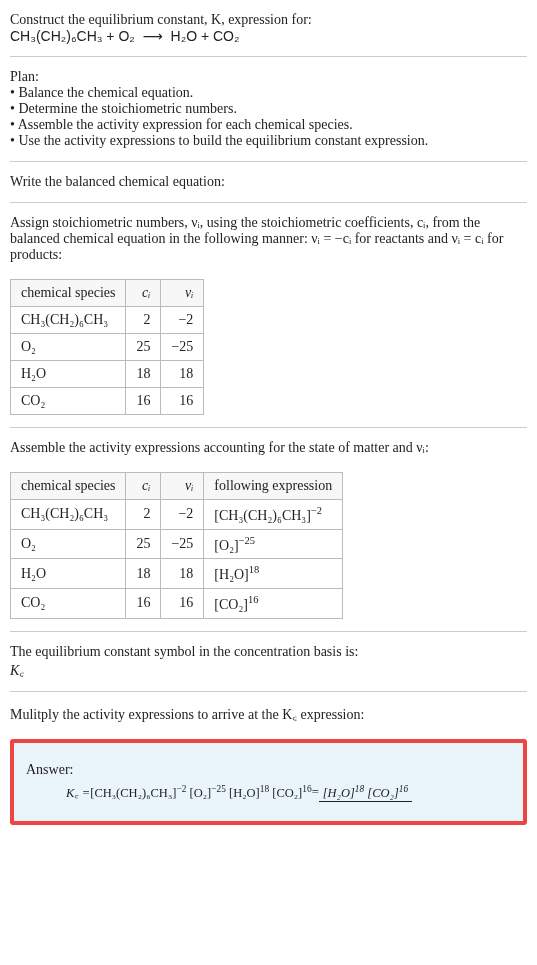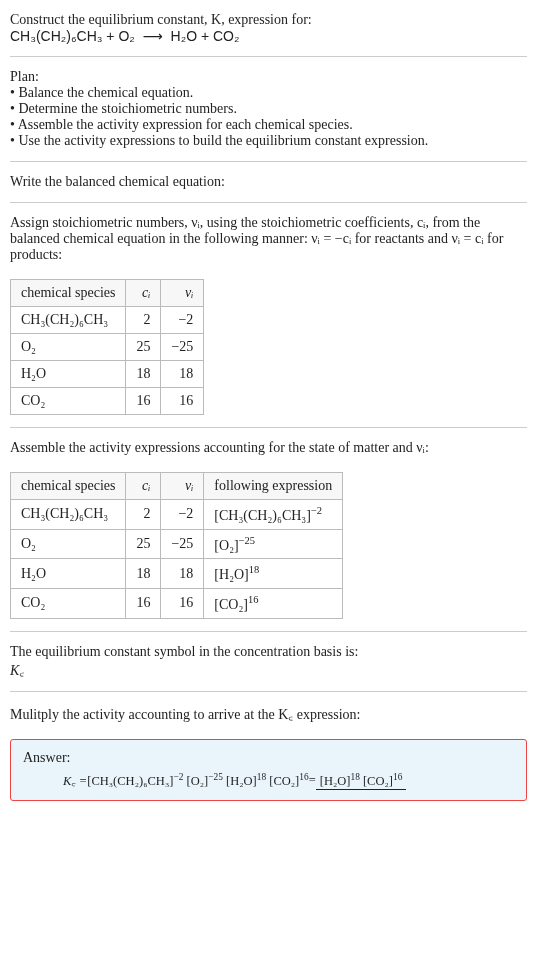--- a/index.html
+++ b/index.html
@@ -36,34 +36,35 @@
   }
   table.data th {
     background: #f7f7f7;
     font-weight: normal;
   }
   table.data td:first-child, table.data th:first-child {
     text-align: left;
   }
   .answer-box {
     background: #eaf4fb;
-    border: 1px solid #ef4444;
+    border: 4px solid #ef4444;
     border-radius: 3px;
-    padding: 10px 12px;
+    padding: 19px 12px;
     margin: 4px 10px 10px 10px;
   }
   .frac {
     display: inline-block;
     vertical-align: middle;
     text-align: center;
   }
   .frac .num {
     display: block;
     border-bottom: 1px solid #222;
     padding: 0 4px;
+    font-style: italic;
   }
   .frac .den {
     display: block;
     padding: 0 4px;
   }
   .italic-i { font-style: italic; }
   .arrow { padding: 0 4px; }
   .kc-line {
     display: flex;
     align-items: center;
@@ -190,21 +191,21 @@
 <hr class="rule">
 
 <div class="section">
   <div>The equilibrium constant symbol in the concentration basis is:</div>
   <div><i>K꜀</i></div>
 </div>
 
 <hr class="rule">
 
 <div class="section">
-  <div>Mulitply the activity accounting to arrive at the K꜀ expression:</div>
+  <div>Mulitply the activity expressions to arrive at the K꜀ expression:</div>
 </div>
 
 <div class="answer-box">
   <div>Answer:</div>
   <div class="kc-line">
     <span class="indent"></span>
     <span class="nowrap"><i>K꜀ = </i></span>
     <span class="nowrap"><span>[CH₃(CH₂)₆CH₃]</span><sup>−2</sup></span>&nbsp;
     <span class="nowrap"><span>[O₂]</span><sup>−25</sup></span>&nbsp;
     <span class="nowrap"><span>[H₂O]</span><sup>18</sup></span>&nbsp;

